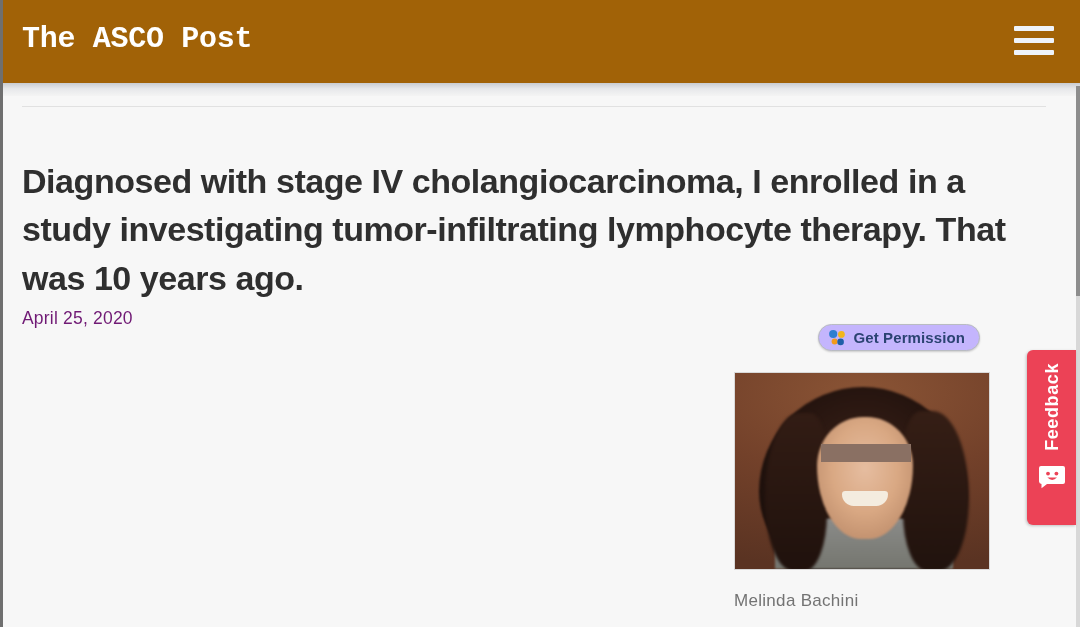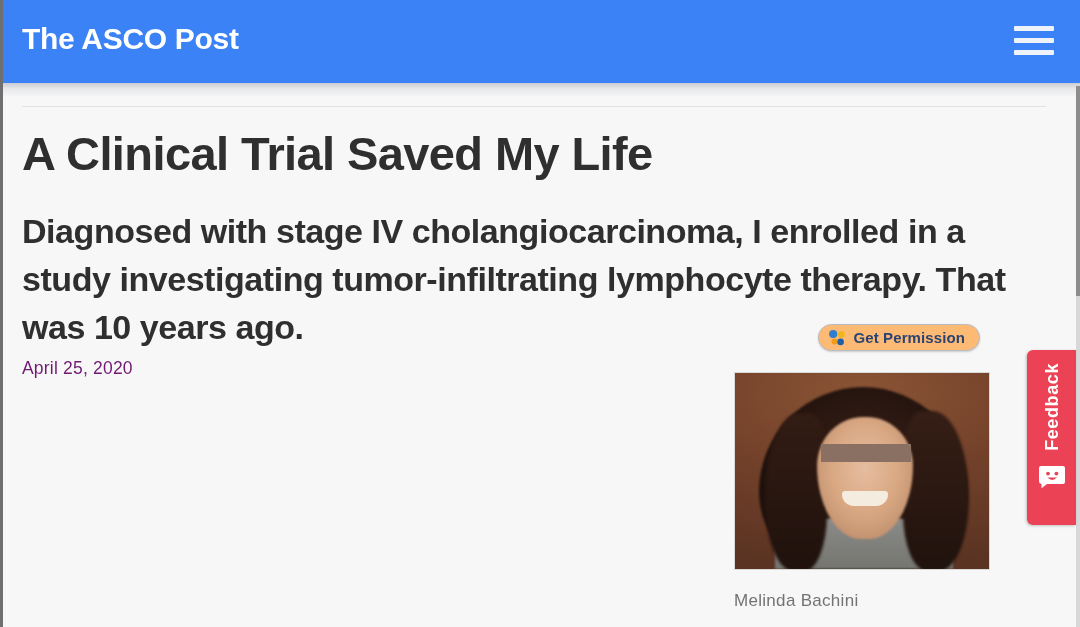--- a/index.html
+++ b/index.html
@@ -37,26 +37,27 @@
     right: 0; top: 86px;
     width: 4px; height: 210px;
     background: #8d8d8d;
     z-index: 31;
   }
 
   
   .site-header {
     position: relative;
     height: 83px;
-    background: #3b82f6;
+    background: #a16207;
     display: flex;
     align-items: center;
     justify-content: space-between;
     padding: 0 24px 2px 22px;
     z-index: 20;
+    font-family: Liberation Mono, monospace;
   }
 
   .brand {
     color: #ffffff;
     font-size: 30px;
     font-weight: bold;
     letter-spacing: -0.3px;
     white-space: nowrap;
     line-height: 1;
     padding-bottom: 3px;
@@ -145,21 +146,21 @@
     position: absolute;
     right: 68px;
     top: 217px;
     width: 258px;
   }
 
   .get-permission {
     display: inline-flex;
     align-items: center;
     gap: 7px;
-    background: #fdba74;
+    background: #c4b5fd;
     border: 1px solid #b9bcc2;
     border-radius: 14px;
     padding: 4px 14px 4px 9px;
     box-shadow: 0 1px 2px rgba(0,0,0,.18);
     cursor: pointer;
     float: right;
     margin-right: 12px;
   }
   .get-permission .label {
     font-size: 15px;
@@ -299,21 +300,20 @@
   </div>
 </header>
 <div class="header-shadow"></div>
 
 <main class="page-body">
 
   <div class="top-rule"></div>
 
   <div class="article">
 
-    <h1 class="headline">A Clinical Trial Saved My Life</h1>
 
     <h2 class="deck">Diagnosed with stage IV cholangiocarcinoma, I enrolled in a study investigating tumor-infiltrating lymphocyte therapy. That was 10 years ago.</h2>
 
     <div class="pubdate">April 25, 2020</div>
 
     <div class="right-rail">
 
       <div class="get-permission">
         <svg class="ccc-icon" viewBox="0 0 19 17">
           <circle cx="5.2" cy="5.0" r="4.1" fill="#2f7fd0"></circle>

